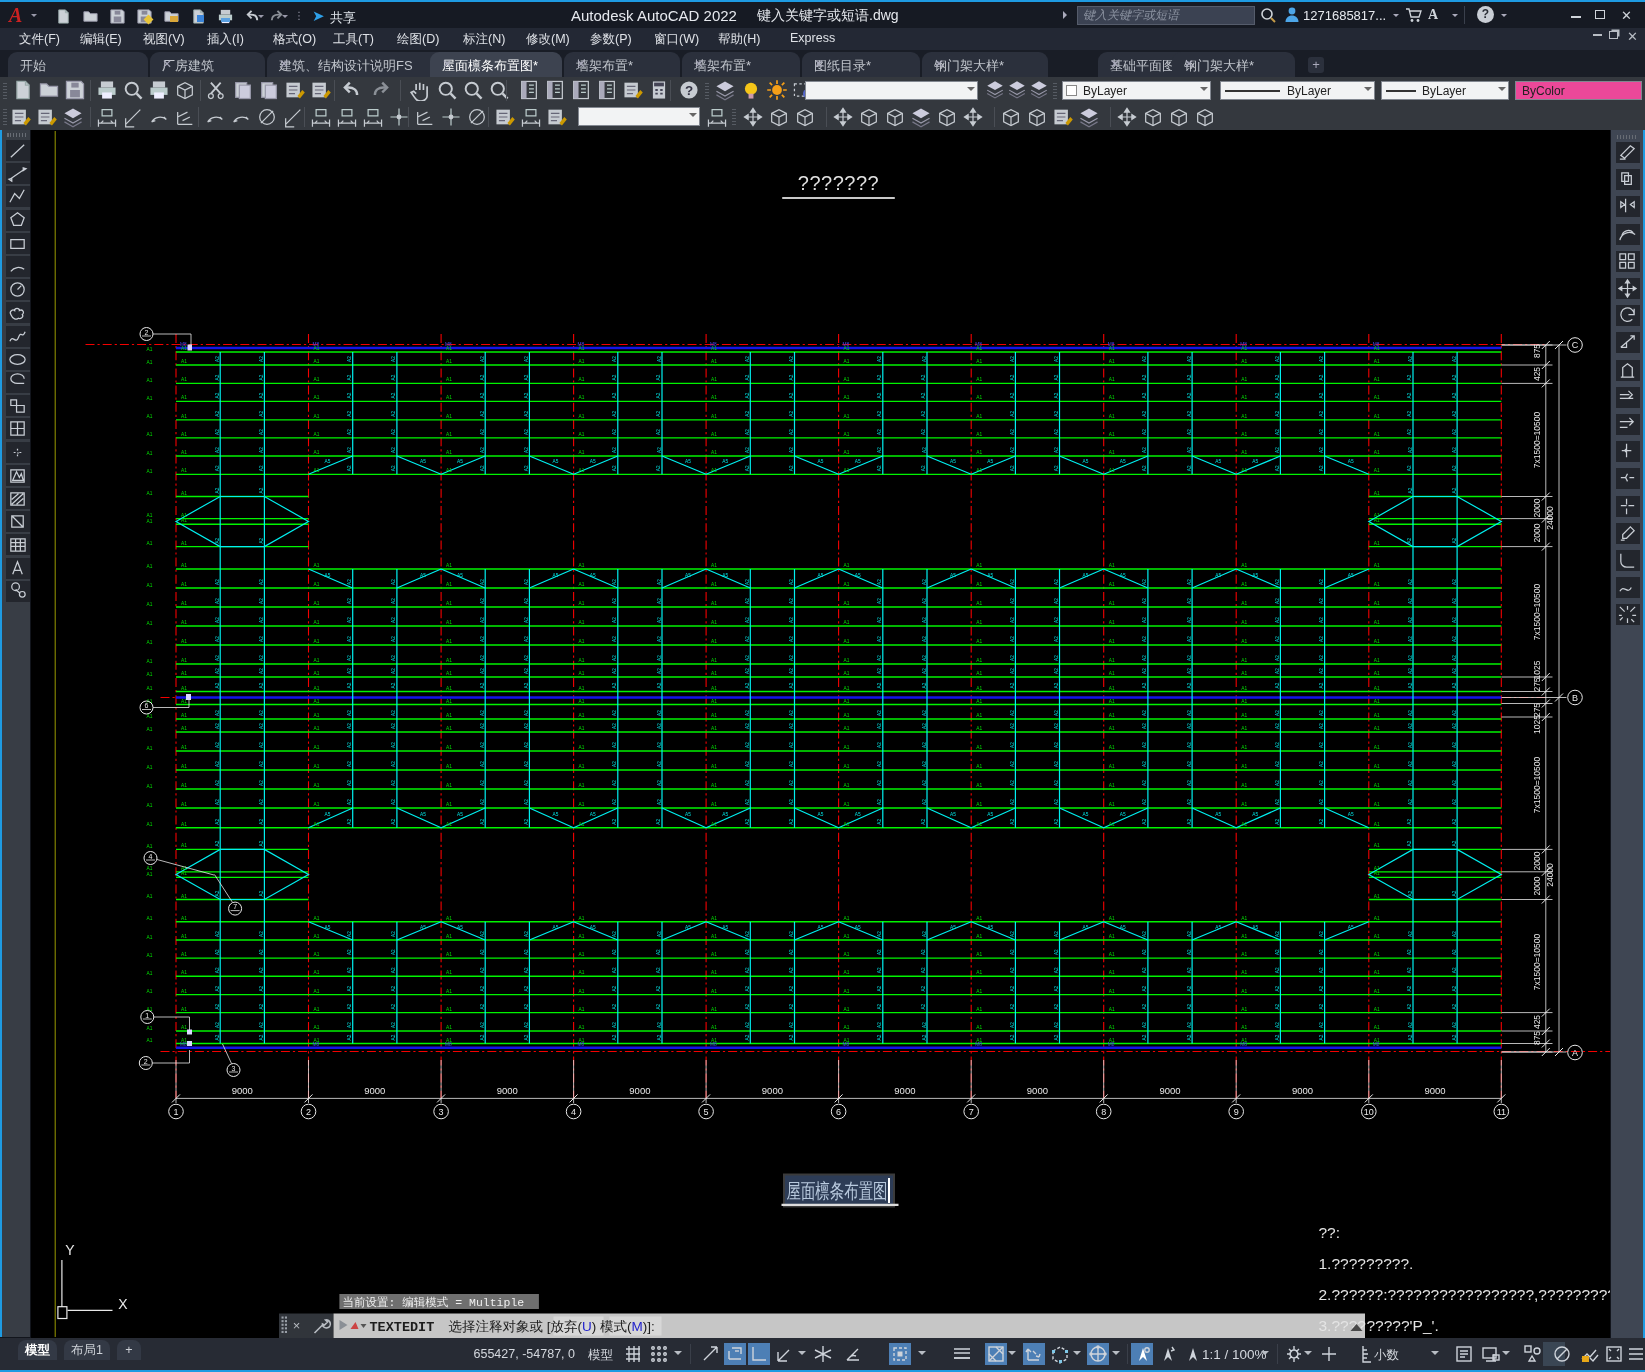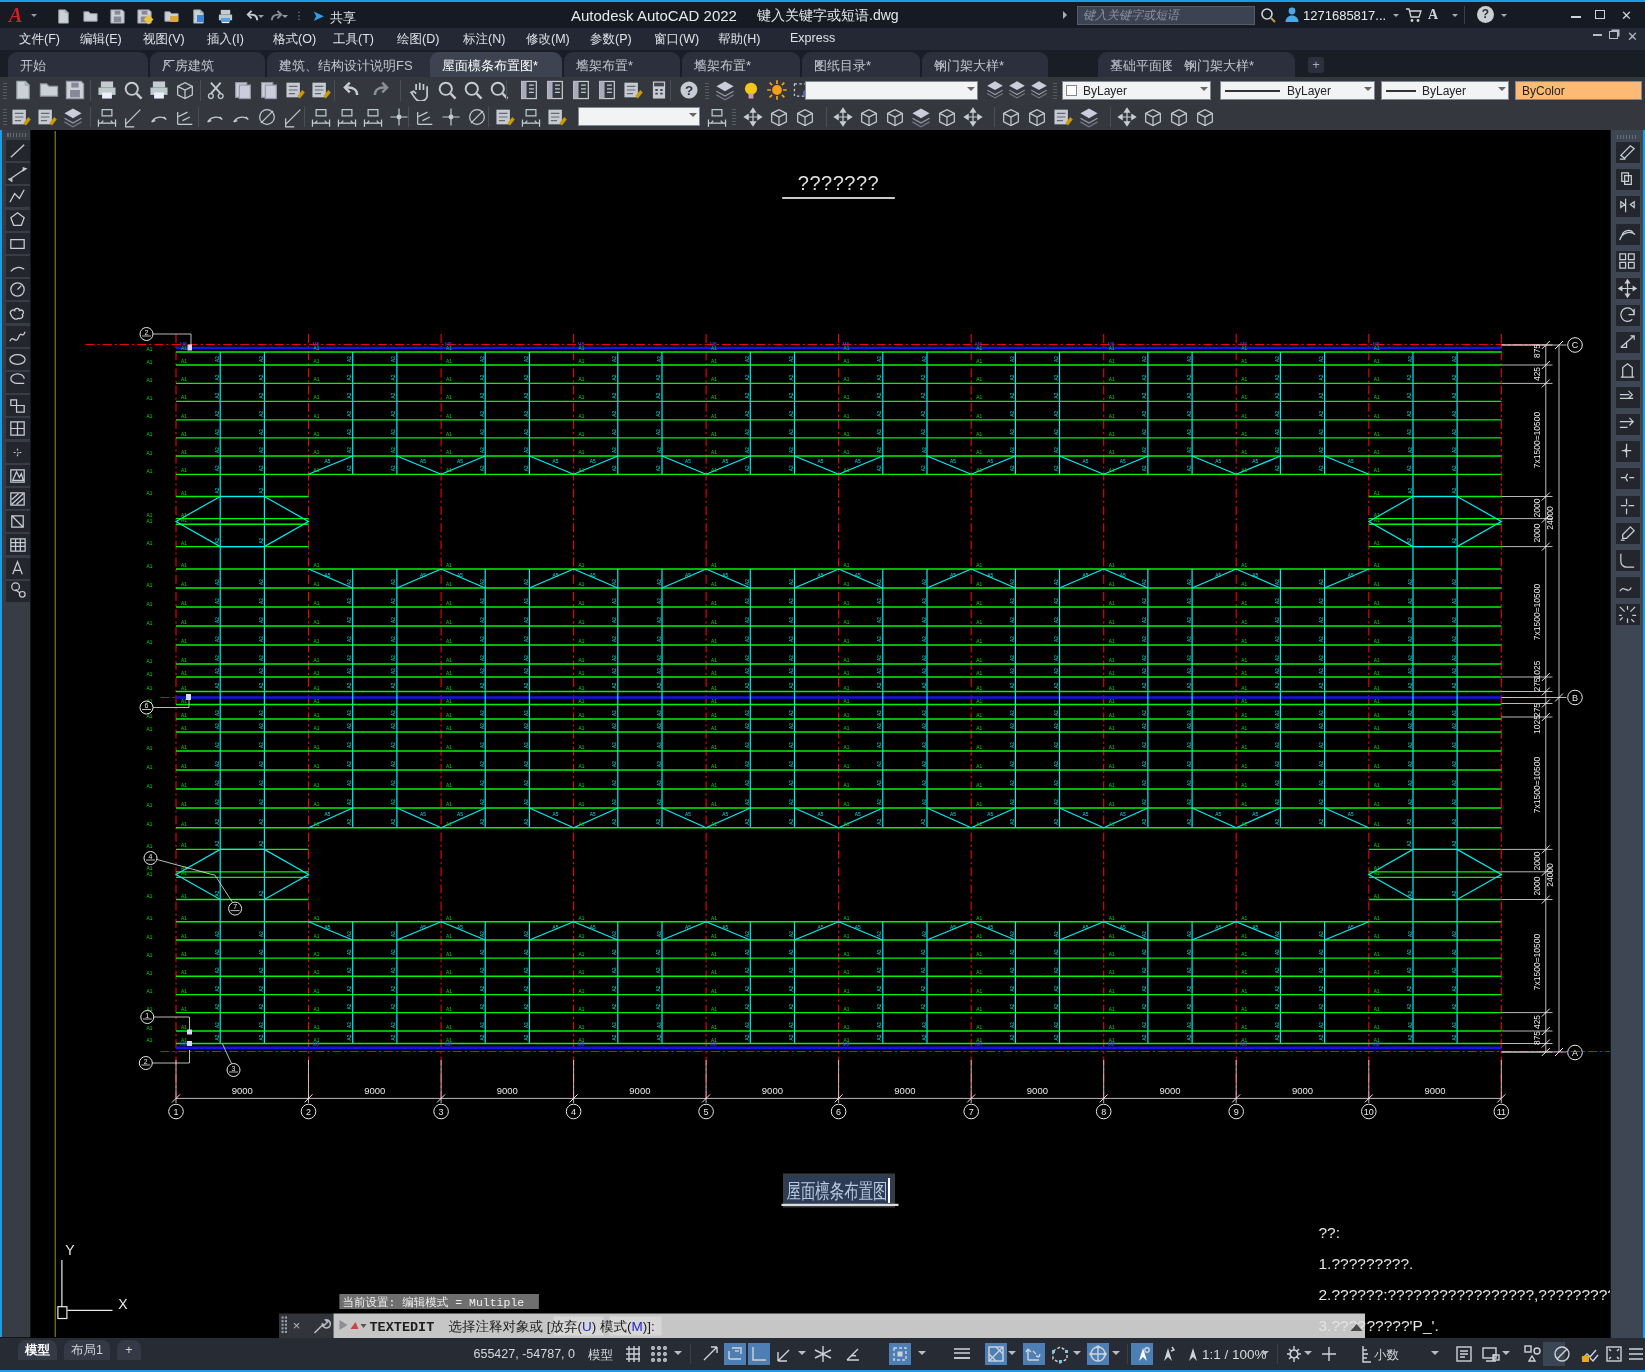--- a/index.html
+++ b/index.html
@@ -394,21 +394,21 @@
       <div class="combo" style="left:1220px;top:4px;width:155px;height:19px">
         <div style="position:absolute;left:4px;top:8px;width:55px;height:1.5px;background:#333"></div>
         <span style="position:absolute;left:66px;top:1px">ByLayer</span>
         <div class="arr"></div>
       </div>
       <div class="combo" style="left:1381px;top:4px;width:128px;height:19px">
         <div style="position:absolute;left:4px;top:8px;width:30px;height:2px;background:#333"></div>
         <span style="position:absolute;left:40px;top:1px">ByLayer</span>
         <div class="arr"></div>
       </div>
-      <div class="combo" style="left:1515px;top:4px;width:127px;height:19px;background:#fdba74">
+      <div class="combo" style="left:1515px;top:4px;width:127px;height:19px;background:#ec4899">
         <span style="position:absolute;left:6px;top:1px">ByColor</span>
       </div>
     </div>
     <div id="tb2" class="abs">
       <div class="grip" style="left:3px;top:4px;height:17px"></div>
       <svg class="ic" style="left:10px;top:2px;width:22px;height:22px;" viewBox="0 0 18 18">
         <use href="#teds"></use>
       </svg>
       <svg class="ic" style="left:36px;top:2px;width:22px;height:22px;" viewBox="0 0 18 18">
         <use href="#teds"></use>

